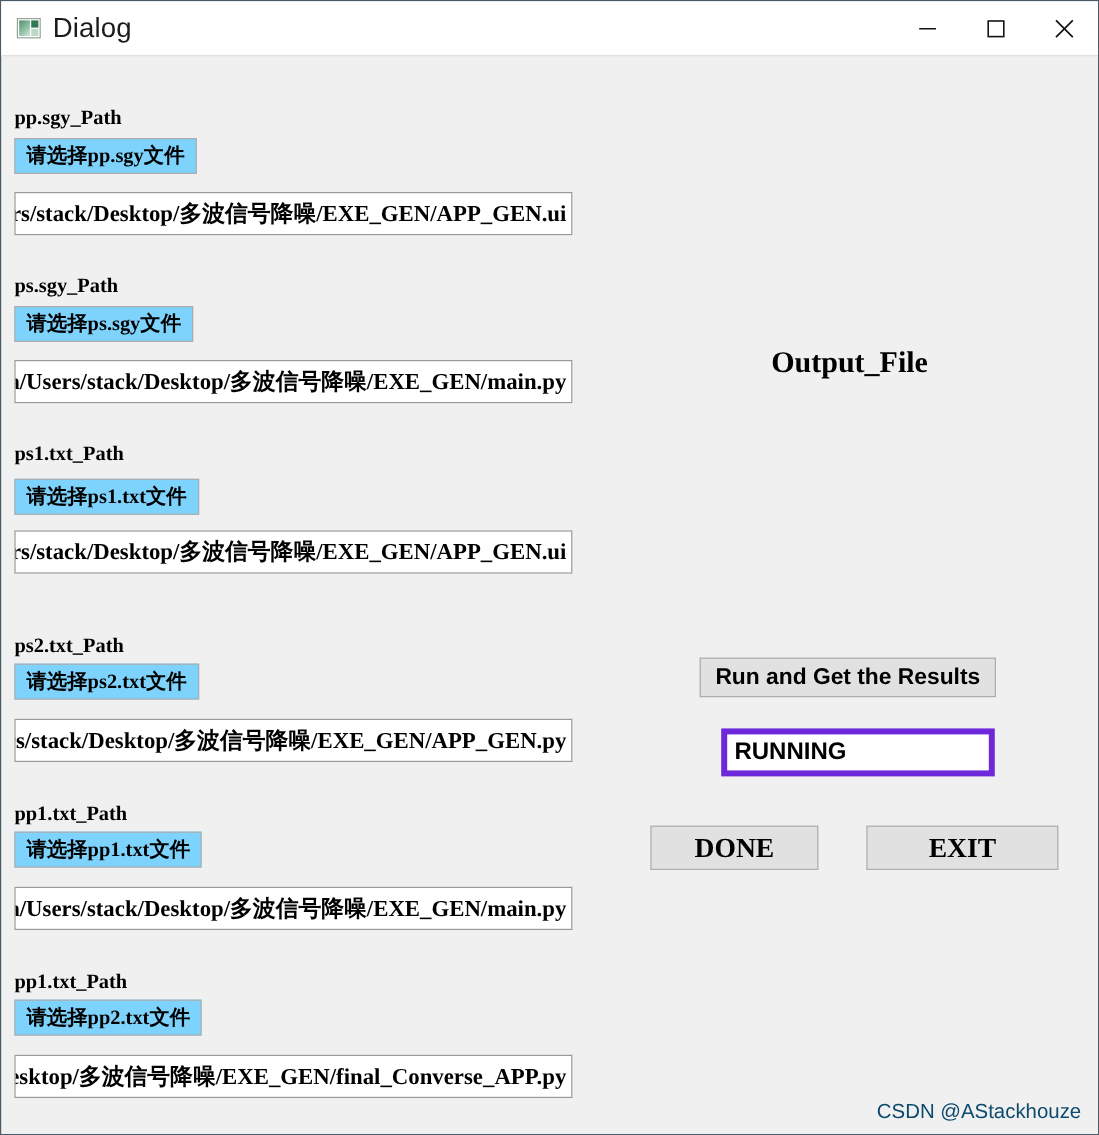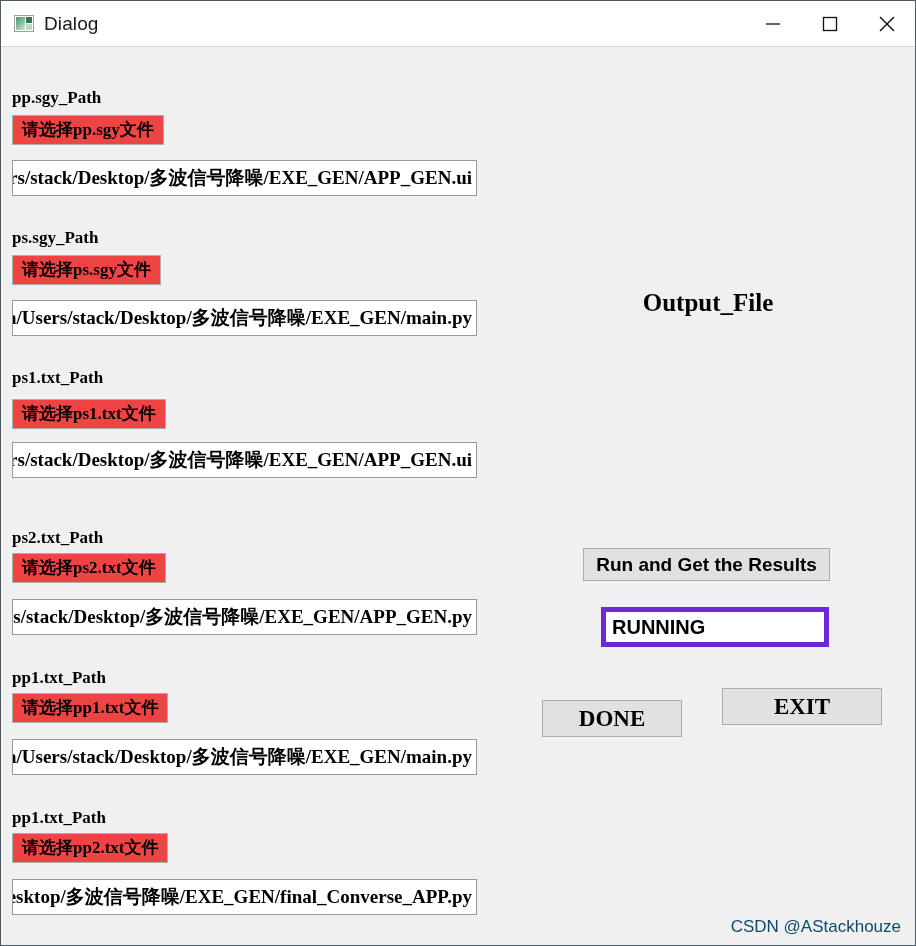--- a/index.html
+++ b/index.html
@@ -59,21 +59,21 @@
     background: #2f7a52;
   }
   #app-icon .ic-c {
     position: absolute;
     left: 11px; top: 8px;
     width: 6px; height: 6px;
     background: #bcd9c8;
   }
   #title-text {
     font-family: "Liberation Sans", sans-serif;
-    font-size: 19px;
+    font-size: 23px;
     color: #1b1b1b;
     letter-spacing: 0.1px;
   }
   .win-btns {
     position: absolute;
     right: 0; top: 0;
     height: 45px;
     display: flex;
   }
   .win-btn {
@@ -113,21 +113,21 @@
     color: #000000;
     white-space: nowrap;
     line-height: 1;
   }
 
   .pick-btn {
     position: absolute;
     left: 11px;
     height: 30px;
     box-sizing: border-box;
-    background: #ef4444;
+    background: #7dd3fc;
     border: 1px solid #adadad;
     font-family: "Liberation Serif", serif;
     font-weight: bold;
     font-size: 17px;
     color: #000000;
     line-height: 28px;
     text-align: center;
     padding: 0 9px;
     white-space: nowrap;
     cursor: default;
@@ -252,21 +252,21 @@
     border: 1px solid #adadad;
     font-family: "Liberation Serif", serif;
     font-weight: bold;
     font-size: 23px;
     color: #000000;
     line-height: 35px;
     text-align: center;
     white-space: nowrap;
     cursor: default;
   }
-  #done-btn { left: 41px; width: 140px; margin-top: 12px; }
+  #done-btn { left: 41px; width: 140px; }
   #exit-btn { left: 221px; width: 160px; }
 
   #watermark {
     position: absolute;
     right: 14px;
     bottom: 8px;
     font-family: Liberation Sans, sans-serif;
     font-size: 17px;
     color: #0c4a6e;
     white-space: nowrap;

